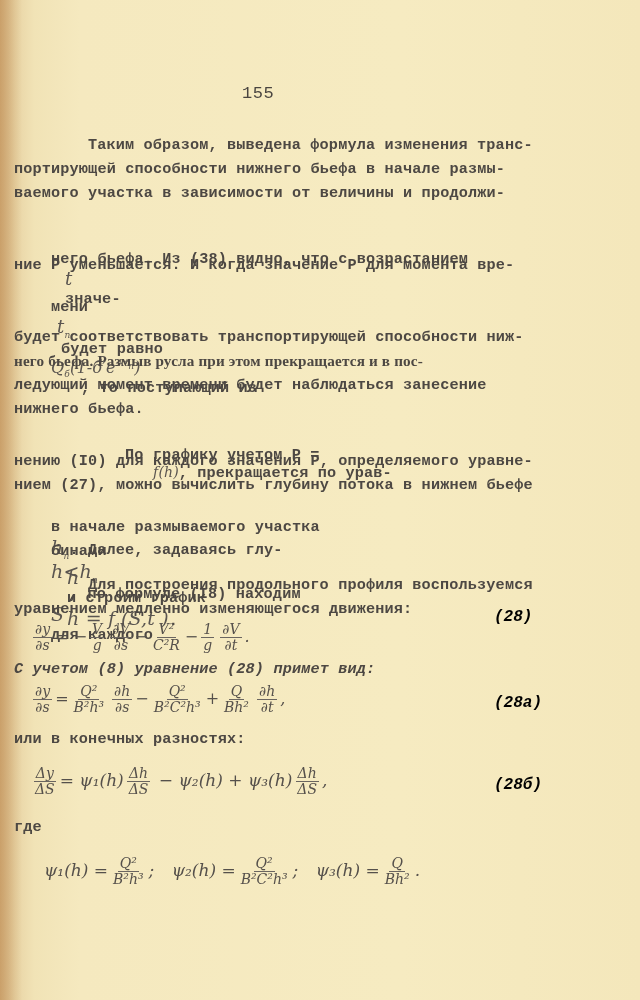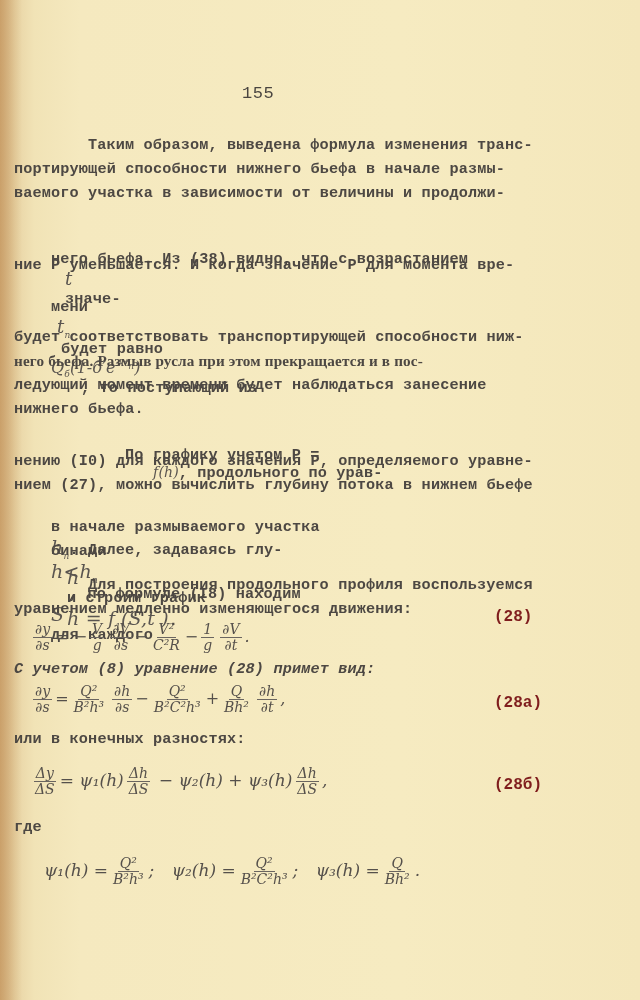--- a/index.html
+++ b/index.html
@@ -23,22 +23,23 @@
   }
   .hw { font-family: "DejaVu Serif", serif; font-style: italic; font-weight: normal; color: #5a5550; }
   .formula {
     position: absolute; font-family: "DejaVu Serif", serif; font-style: italic;
     color: #55504b; white-space: nowrap; font-size: 16px;
   }
   .frac { display: inline-flex; flex-direction: column; align-items: center; vertical-align: middle; margin: 0 3px; line-height: 1.05; }
   .frac .num { border-bottom: 1px solid #6a6560; padding: 0 2px; font-size: 14px; }
   .frac .den { padding: 0 2px; font-size: 14px; }
   .eqno {
-    position: absolute; font-size: 16px; font-weight: bold; color: #7f1d1d;
+    position: absolute; font-size: 16px; font-weight: bold; color: #000000;
     font-family: "Liberation Mono", monospace;
+    font-style: italic;
   }
   sub, sup { font-size: 9px; }
 </style>
 </head>
 <body>
 
 <div class="page">
   <div class="spine"></div>
 
   <div class="pnum">155</div>
@@ -59,21 +60,21 @@
     <span class="hw" style="font-size:16px;"><span>Q</span><sub>б</sub><span>(1-б′e</span><sup><span>-kt</span><sub>п</sub></sup><span>)</span></span>
     <span style="margin-left:30px;">, то поступающий из</span>
   </div>
   <div class="line" style="left:14px;top:328px;">будет соответствовать транспортирующей способности ниж-</div>
   <div class="line" style="left:14px;top:352px;font-family:Liberation Serif, serif;">него бьефа. Размыв русла при этом прекращается и в пос-</div>
   <div class="line" style="left:14px;top:376px;">ледующий момент времени будет наблюдаться занесение</div>
   <div class="line" style="left:14px;top:400px;">нижнего бьефа.</div>
 
   <div class="line" style="left:88px;top:428px;">
     <span>По графику учетом Р =</span>
-    <span class="hw" style="font-size:14px;margin-left:28px;">f(h)</span><span>, продольного по урав-</span>
+    <span class="hw" style="font-size:14px;margin-left:28px;">f(h)</span><span>, прекращается по урав-</span>
   </div>
   <div class="line" style="left:14px;top:452px;">нению (I0) для каждого значения Р, определяемого уравне-</div>
   <div class="line" style="left:14px;top:476px;">нием (27), можно вычислить глубину потока в нижнем бьефе</div>
   <div class="line" style="left:14px;top:500px;">
     <span>в начале размываемого участка</span>
     <span class="hw" style="font-size:19px;"><span>h</span><sub>п</sub></span><span>. Далее, задаваясь глу-</span>
   </div>
   <div class="line" style="left:14px;top:524px;">
     <span>бинами</span>
     <span class="hw" style="font-size:19px;"><span>h&lt;h</span><sub>п</sub></span>

